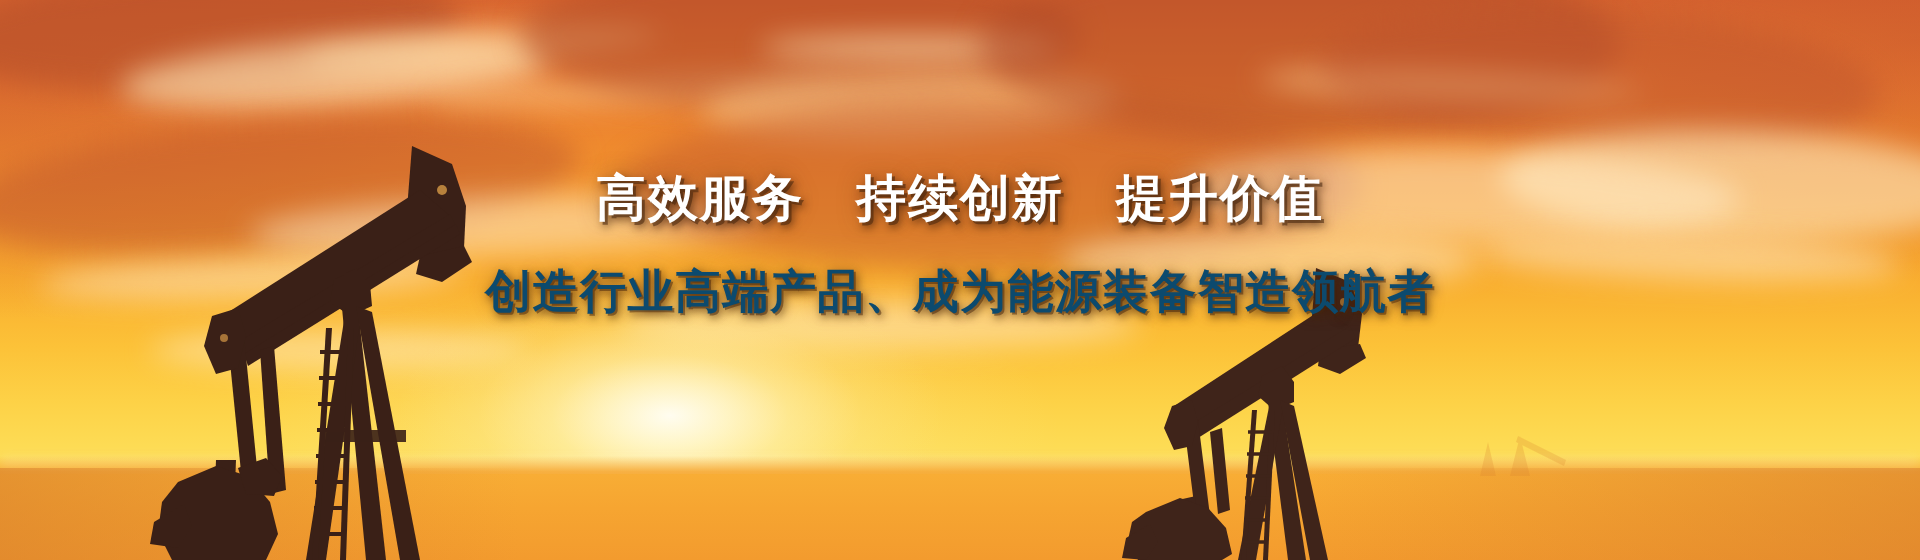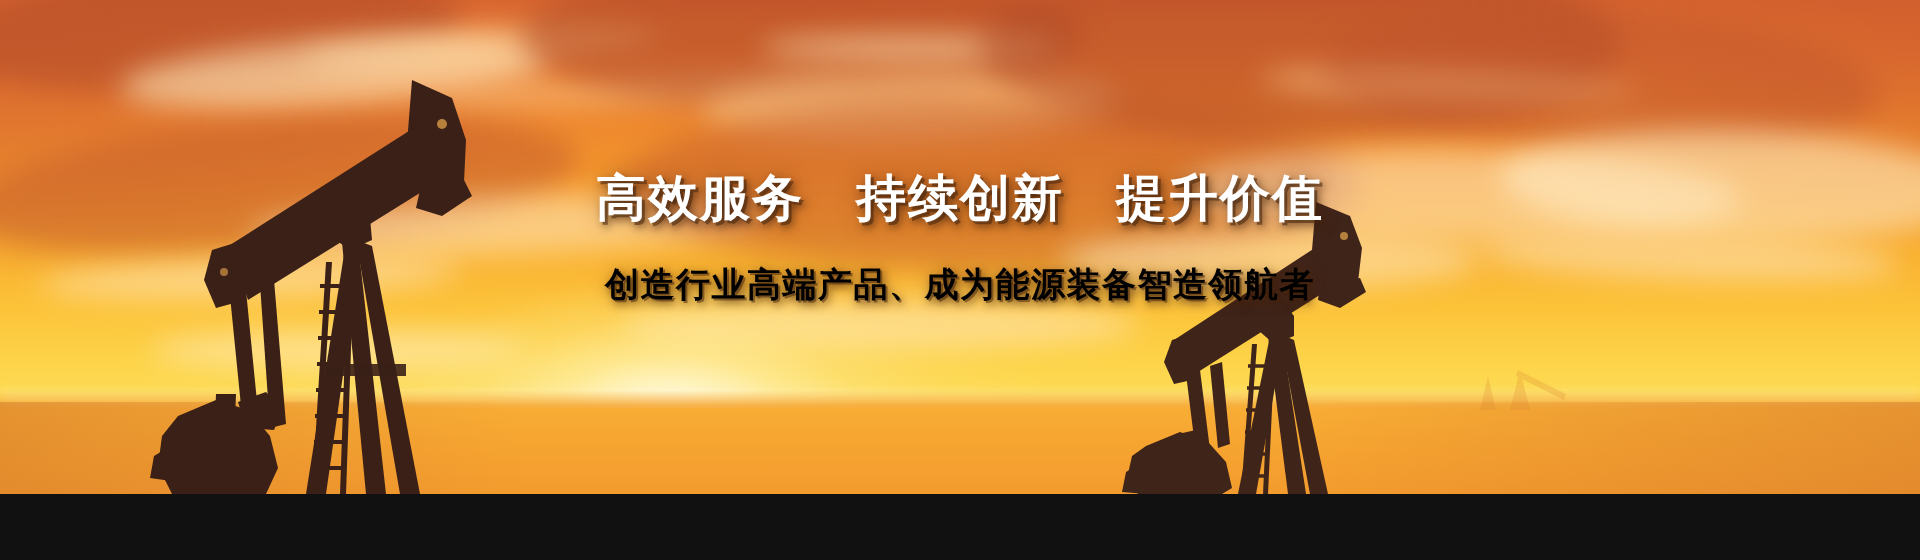--- a/index.html
+++ b/index.html
@@ -1,20 +1,20 @@
 <!DOCTYPE html>
 <html><head>
 <meta charset="utf-8">
 <title>Banner</title>
 <style>
   html,body{margin:0;padding:0;background:#111;}
   *{box-sizing:border-box;}
   .stage{
     position:relative;
-    width:1920px;height:494px;
+    width:1920px;height:560px;
     overflow:hidden;
     font-family:"Liberation Sans","DejaVu Sans",sans-serif;
     background:#f0912f;
   }
 
   
   .sky{
     position:absolute;inset:0;
     background:
       linear-gradient(to bottom,
@@ -136,22 +136,22 @@
     letter-spacing:2px;
     line-height:1.22;
     text-shadow:
        3px 3px 0 rgba(70,36,12,.55),
        4px 5px 9px rgba(60,28,8,.72),
        0 0 22px rgba(120,58,16,.45);
     white-space:pre;
   }
   .subline{
     margin:34px 0 0 0;
-    color:#000000;
-    font-size:34px;
+    color:#0c4a6e;
+    font-size:46px;
     font-weight:700;
     letter-spacing:1.5px;
     line-height:1.25;
     text-shadow:
        2px 2px 0 rgba(70,36,12,.5),
        3px 4px 8px rgba(60,28,8,.7),
        0 0 18px rgba(120,58,16,.4);
     white-space:pre;
   }
 </style>

